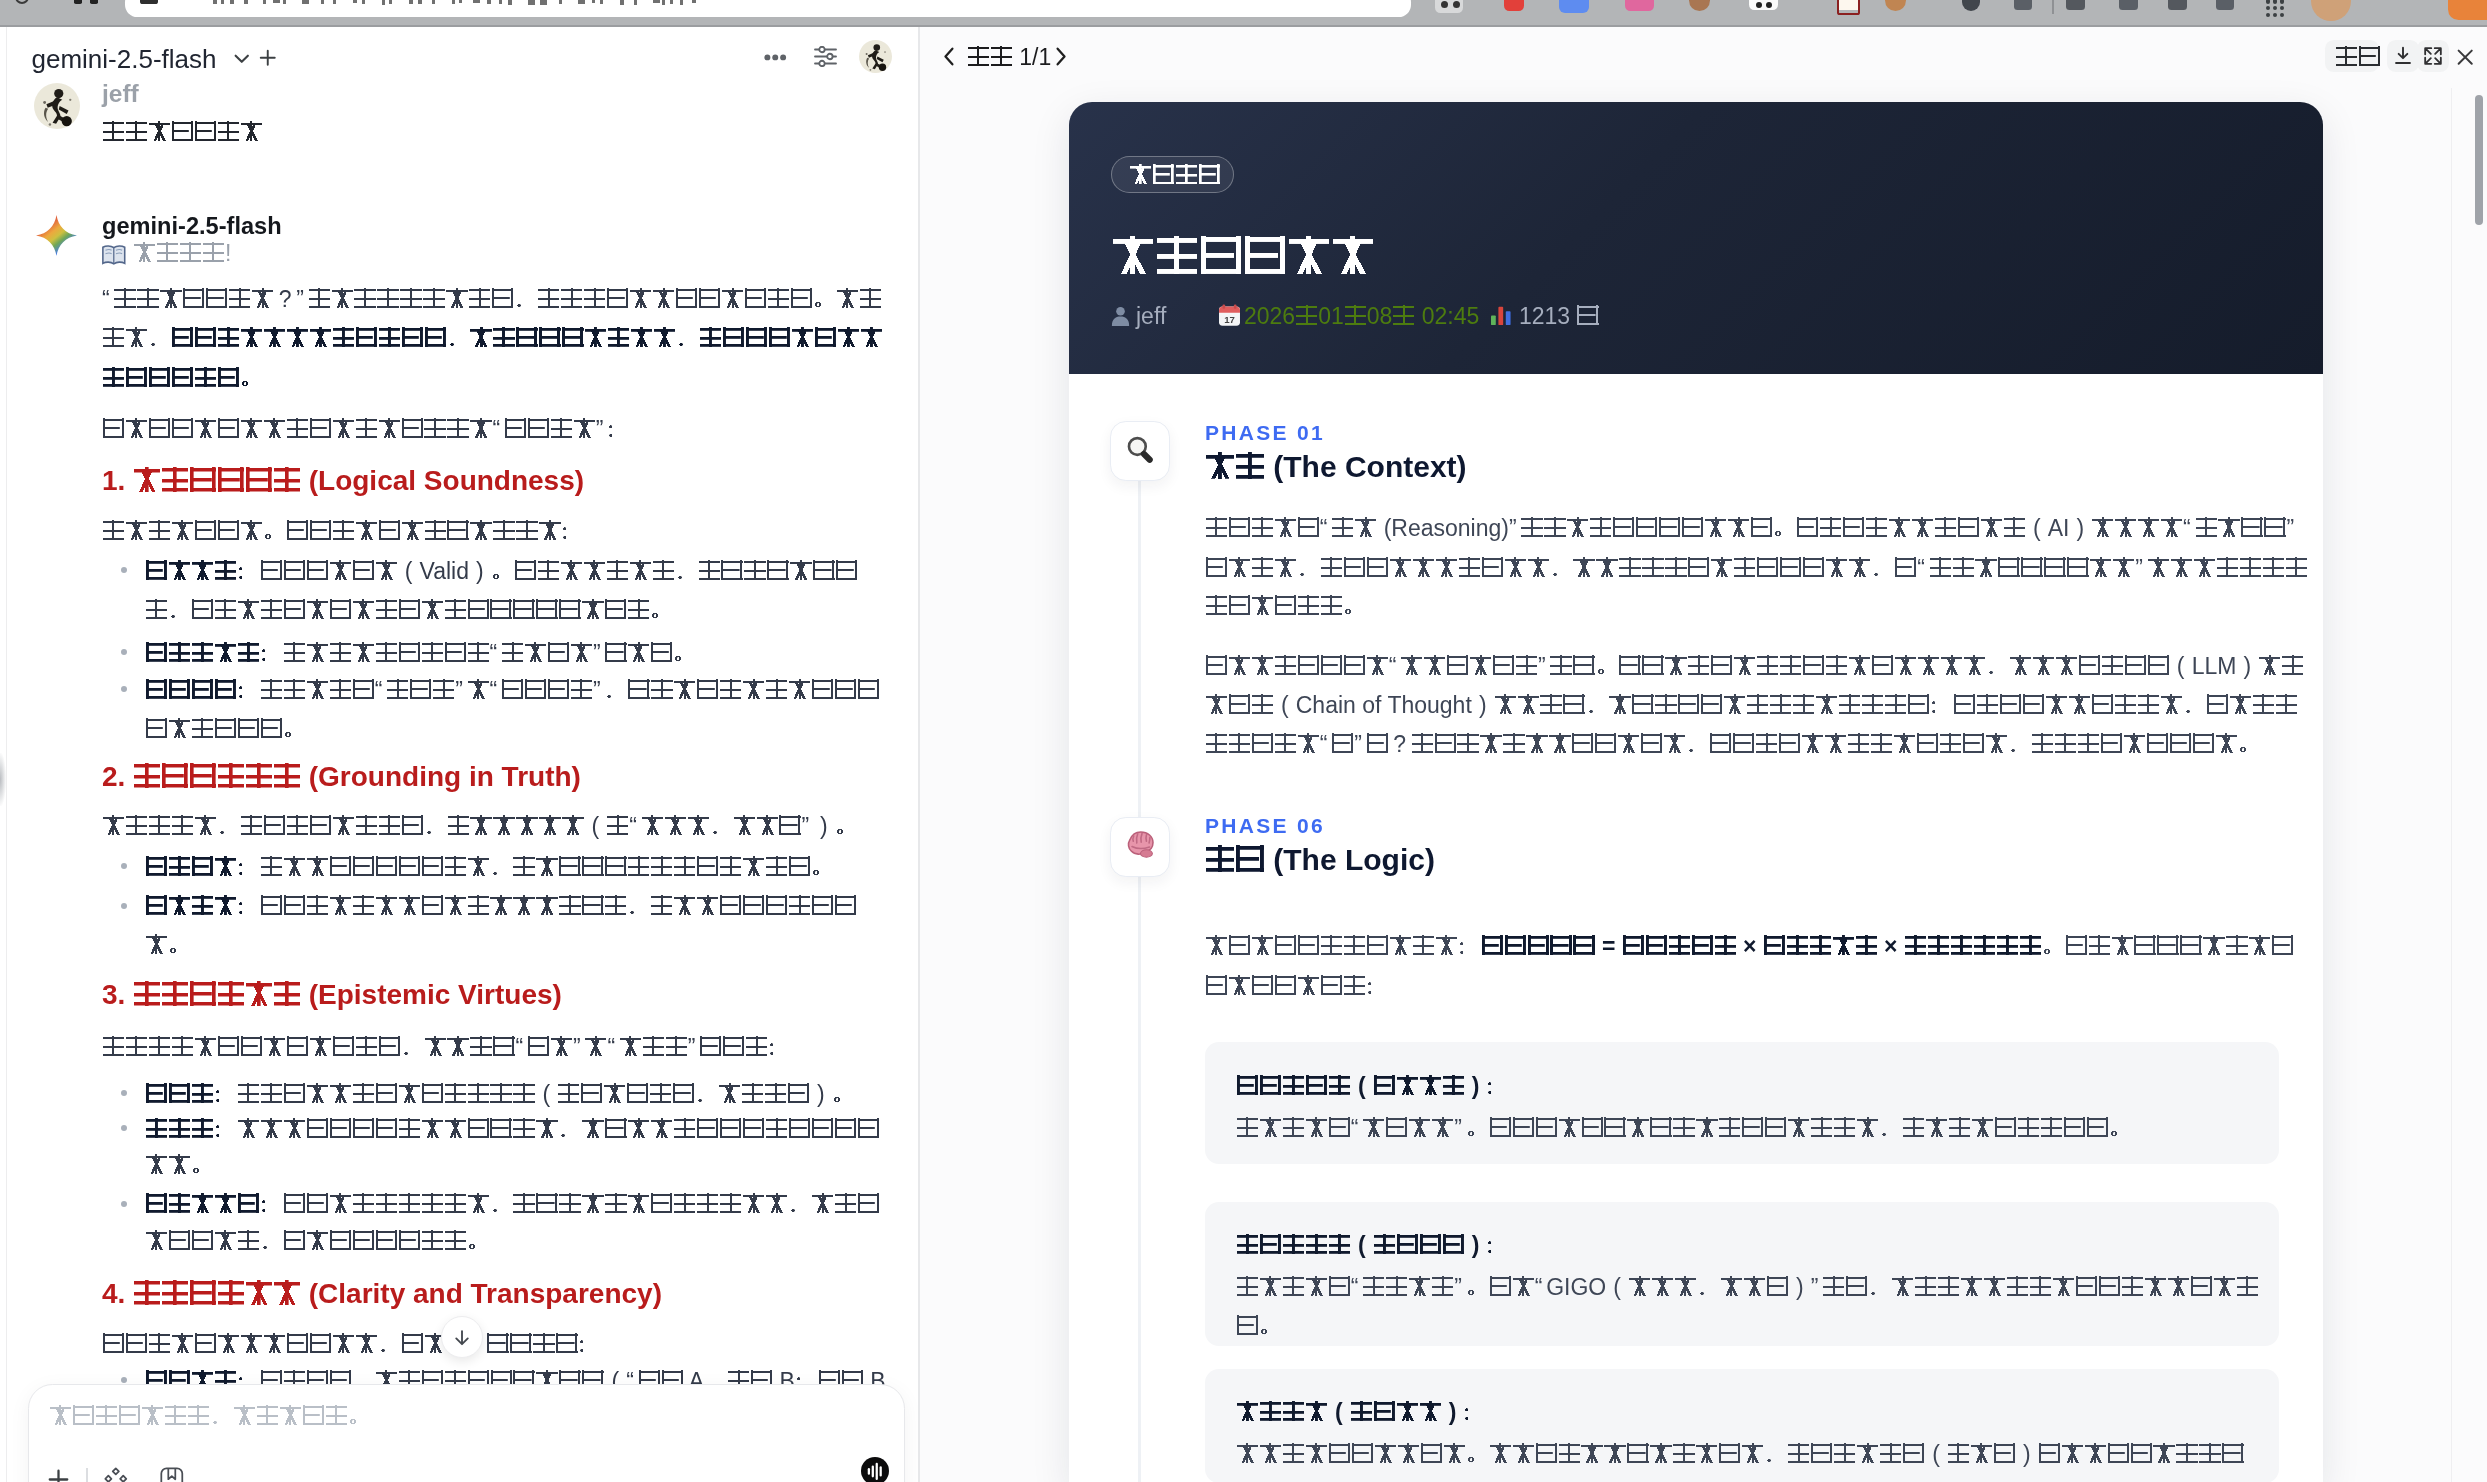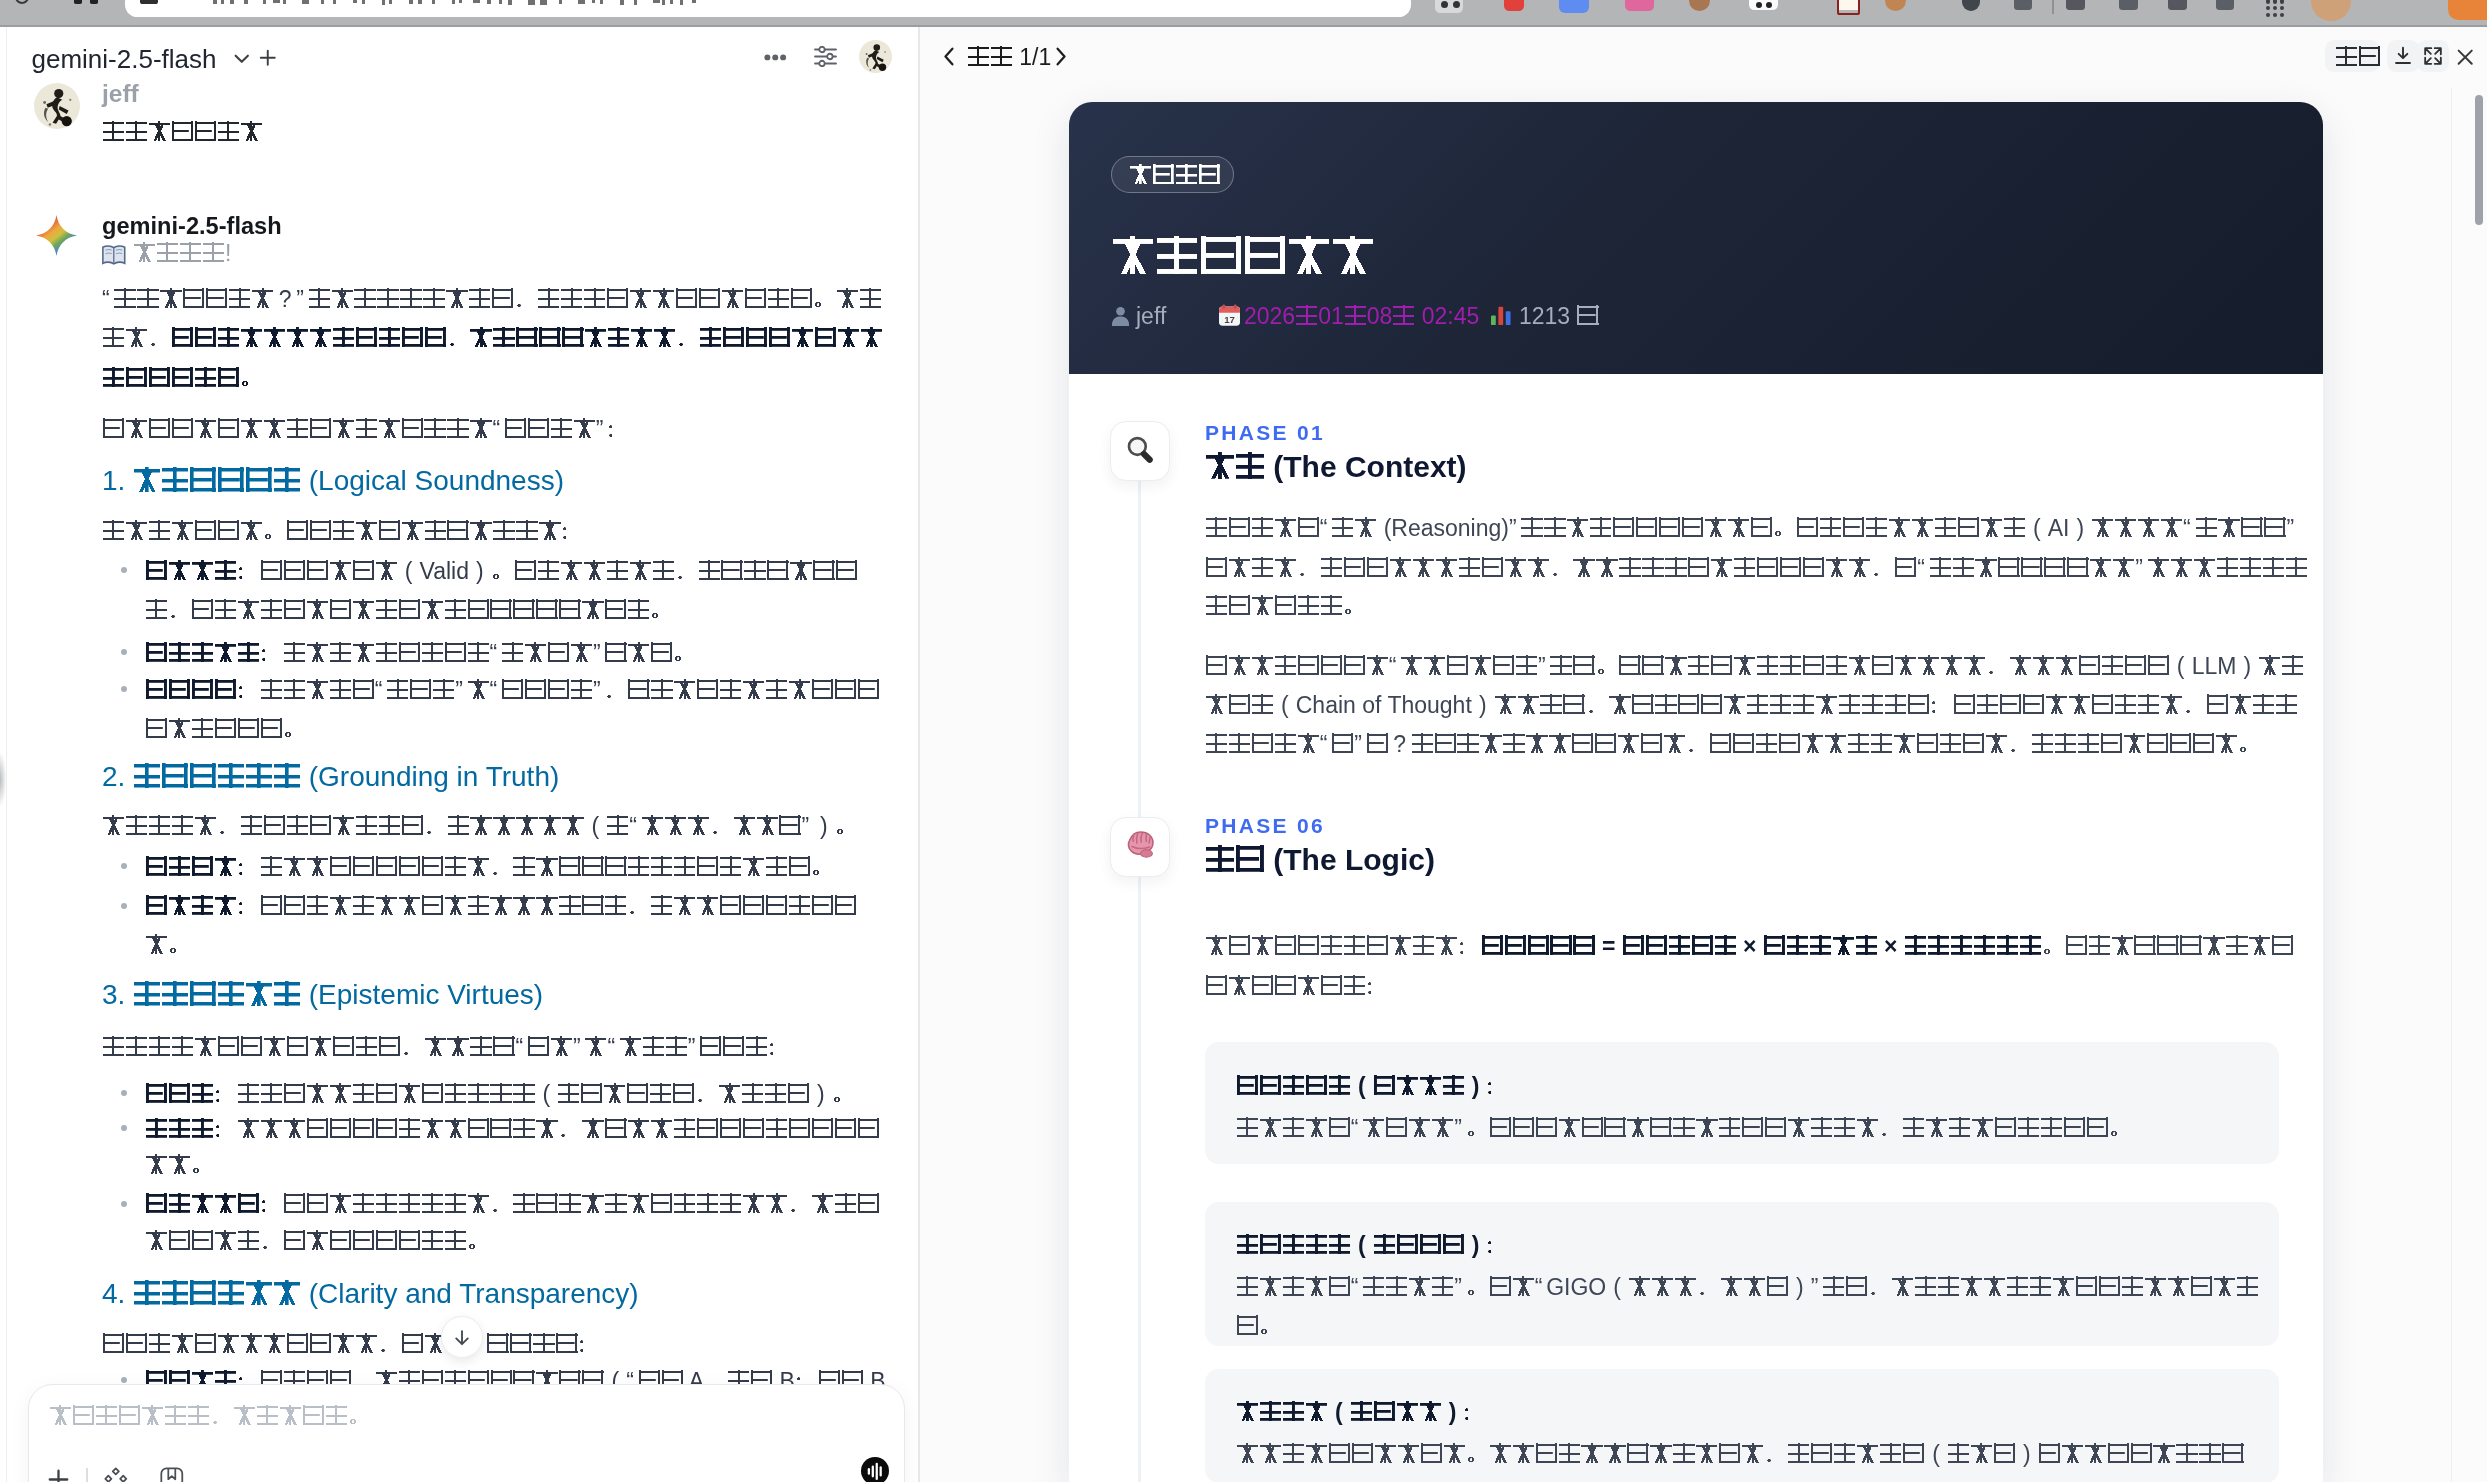--- a/index.html
+++ b/index.html
@@ -1,19 +1,19 @@
 <!DOCTYPE html>
 <html style="font-size:14px"><head><meta charset="utf-8">
 <style>
 *{margin:0;padding:0;box-sizing:border-box}
 html,body{width:2487px;height:1483px;overflow:hidden;background:#fff;
   font-family:"Liberation Sans",sans-serif;}
 .ln{position:absolute;white-space:nowrap;line-height:1;color:#343b4a;letter-spacing:0}
 .ln b{color:#101a2e;--sw:14%}
-.hd{font-weight:normal;color:#0369a1;--sw:14%}
+.hd{font-weight:bold;color:#b91c1c;--sw:14%}
 .ph{font-weight:bold;color:#3e6bf2;letter-spacing:2.3px}
 .dh{font-weight:bold;color:#0e1830;--sw:14%}
 .db{color:#3e4656}
 .db b{color:#101a2e}
 i{font-style:normal}
 i.g,i.h,i.k{display:inline-block;width:.92em;height:.88em;margin:0 .04em;vertical-align:-.055em;background-repeat:no-repeat}
 i.g{background-image:linear-gradient(currentColor,currentColor),linear-gradient(currentColor,currentColor),linear-gradient(currentColor,currentColor),linear-gradient(currentColor,currentColor);
  background-size:var(--sw,10%) 100%,100% var(--sw,10%),100% var(--sw,10%),100% var(--sw,10%);
  background-position:50% 0,0 6%,0 55%,0 100%}
 i.h{background-image:linear-gradient(currentColor,currentColor),linear-gradient(currentColor,currentColor),linear-gradient(currentColor,currentColor),linear-gradient(currentColor,currentColor),linear-gradient(currentColor,currentColor);
@@ -283,21 +283,21 @@
     <path d="M1 24 C1 16 5 13 11 13 C17 13 21 16 21 24 Z" fill="#7e8ca3"></path>
   </svg>
 <div class="ln" style="left:1136px;top:305px;font-size:23px;color:#a6aebe">jeff</div>
 <svg class="abs" style="left:1218px;top:304px" width="23" height="23.6" viewBox="0 0 26 27">
 <rect x="1" y="3" width="24" height="22" rx="4" fill="#f4f5f6"></rect>
 <path d="M1 7 C1 4.8 2.8 3 5 3 H21 C23.2 3 25 4.8 25 7 V10 H1 Z" fill="#e05d5d"></path>
 <rect x="5" y="0.5" width="3" height="5" rx="1.2" fill="#c94b4b"></rect>
     <rect x="18" y="0.5" width="3" height="5" rx="1.2" fill="#c94b4b"></rect>
 <text x="13" y="22" font-size="11" font-weight="bold" fill="#444" text-anchor="middle" font-family="Liberation Sans">17</text>
   </svg>
-<div class="ln " style="left:1244px;top:305px;font-size:23px;color:#a21caf;">2026<i class="g"></i>01<i class="g"></i>08<i class="g"></i> 02:45</div>
+<div class="ln " style="left:1244px;top:305px;font-size:23px;color:#4d7c0f;">2026<i class="g"></i>01<i class="g"></i>08<i class="g"></i> 02:45</div>
 <svg class="abs" style="left:1491px;top:304px" width="20" height="23" viewBox="0 0 23 26">
 <rect x="0" y="13" width="5.5" height="11" rx="1" fill="#5fb35a"></rect>
 <rect x="8.5" y="3" width="5.5" height="21" rx="1" fill="#d8453c"></rect>
 <rect x="17" y="8" width="5.5" height="16" rx="1" fill="#3f6ee0"></rect>
   </svg>
 <div class="ln " style="left:1519px;top:305px;font-size:23px;color:#a6aebe;">1213 <i class="h"></i></div>
 <div class="abs" style="left:1138px;top:480px;width:2.6px;height:339px;background:#eef1f5"></div>
 <div class="abs" style="left:1138px;top:876px;width:2.6px;height:606px;background:#eef1f5"></div>
 <div class="abs" style="left:1110px;top:421px;width:60px;height:60px;background:#fff;border:1.8px solid #e9edf4;border-radius:15.8px;box-shadow:0 5.3px 14px rgba(30,41,59,.06)"></div>
 <svg class="abs" style="left:1125px;top:435px" width="30" height="30" viewBox="0 0 34 34">

